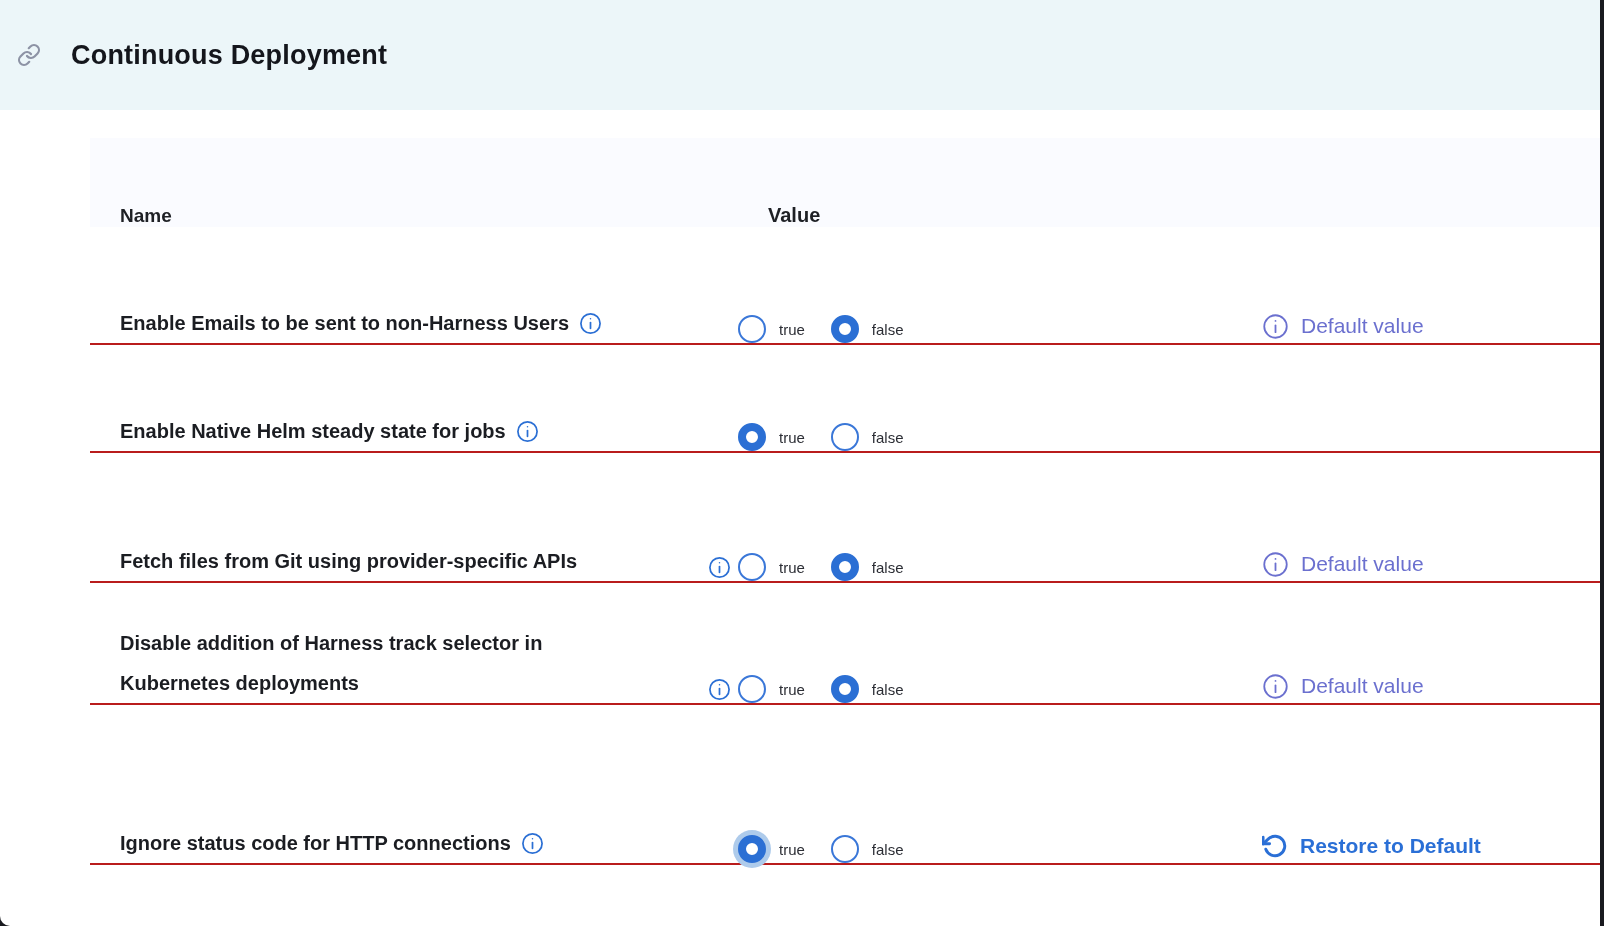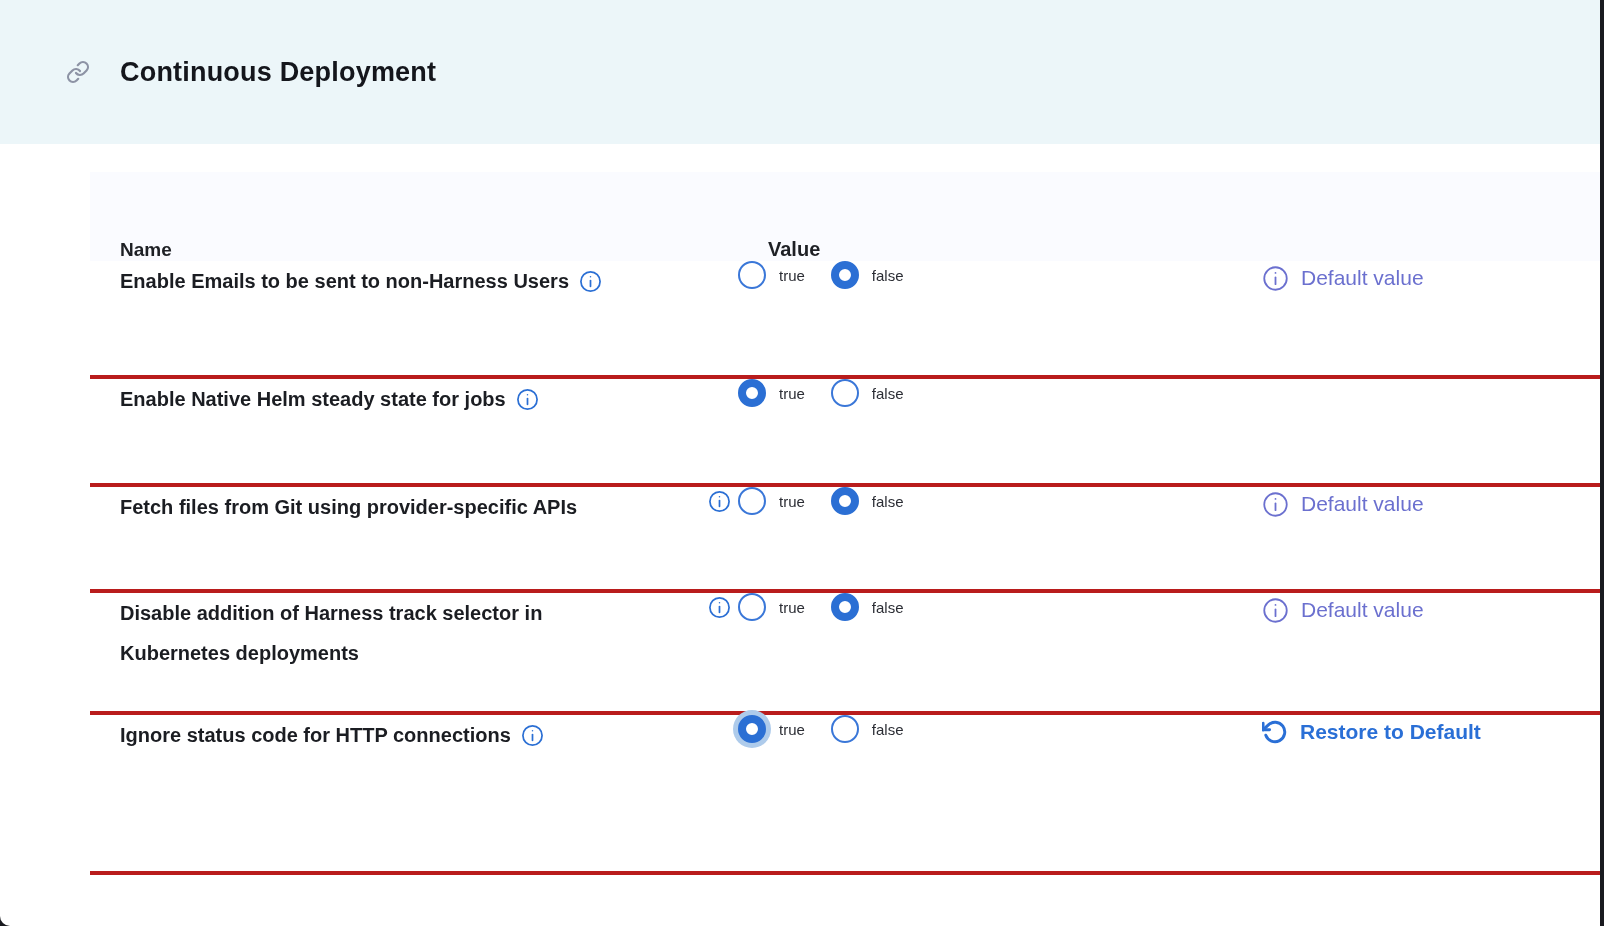--- a/index.html
+++ b/index.html
@@ -12,25 +12,25 @@
   .page {
     position: relative;
     width: 1600px;
     height: 926px;
     background: #ffffff;
     border-bottom-left-radius: 10px;
     overflow: hidden;
   }
   
   .header {
-    height: 144px;
+    height: 110px;
     background: #ecf6f9;
     display: flex;
     align-items: center;
-    padding-left: 66px;
+    padding-left: 17px;
     gap: 30px;
   }
   .header .link-ic { color: #8d93a5; display: inline-flex; }
   .page-title {
     font-size: 27px;
     font-weight: 700;
     color: #14161c;
     letter-spacing: .2px;
   }
   
@@ -46,27 +46,27 @@
     padding-left: 30px;
     font-size: 19px; font-weight: 600; color: #1e2025;
   }
   .thead .col-value {
     flex: 0 0 554px;
     padding-left: 30px;
     font-size: 20px; font-weight: 600; color: #1e2025;
   }
   .row {
     display: flex;
-    align-items: flex-start;
-    border-bottom: 4px solid #b91c1c;
+    align-items: flex-end;
+    border-bottom: 2px solid #b91c1c;
     background: #ffffff;
   }
   .row-0 { height: 118px; }
   .row-1 { height: 108px; }
-  .row-2 { height: 106px; }
+  .row-2 { height: 130px; }
   .row-3 { height: 122px; }
   .row-4 { height: 160px; }
   .cell-name {
     flex: 0 0 618px;
     padding-left: 30px;
     display: flex;
     align-items: center;
   }
   .name-label {
     font-size: 20px;

